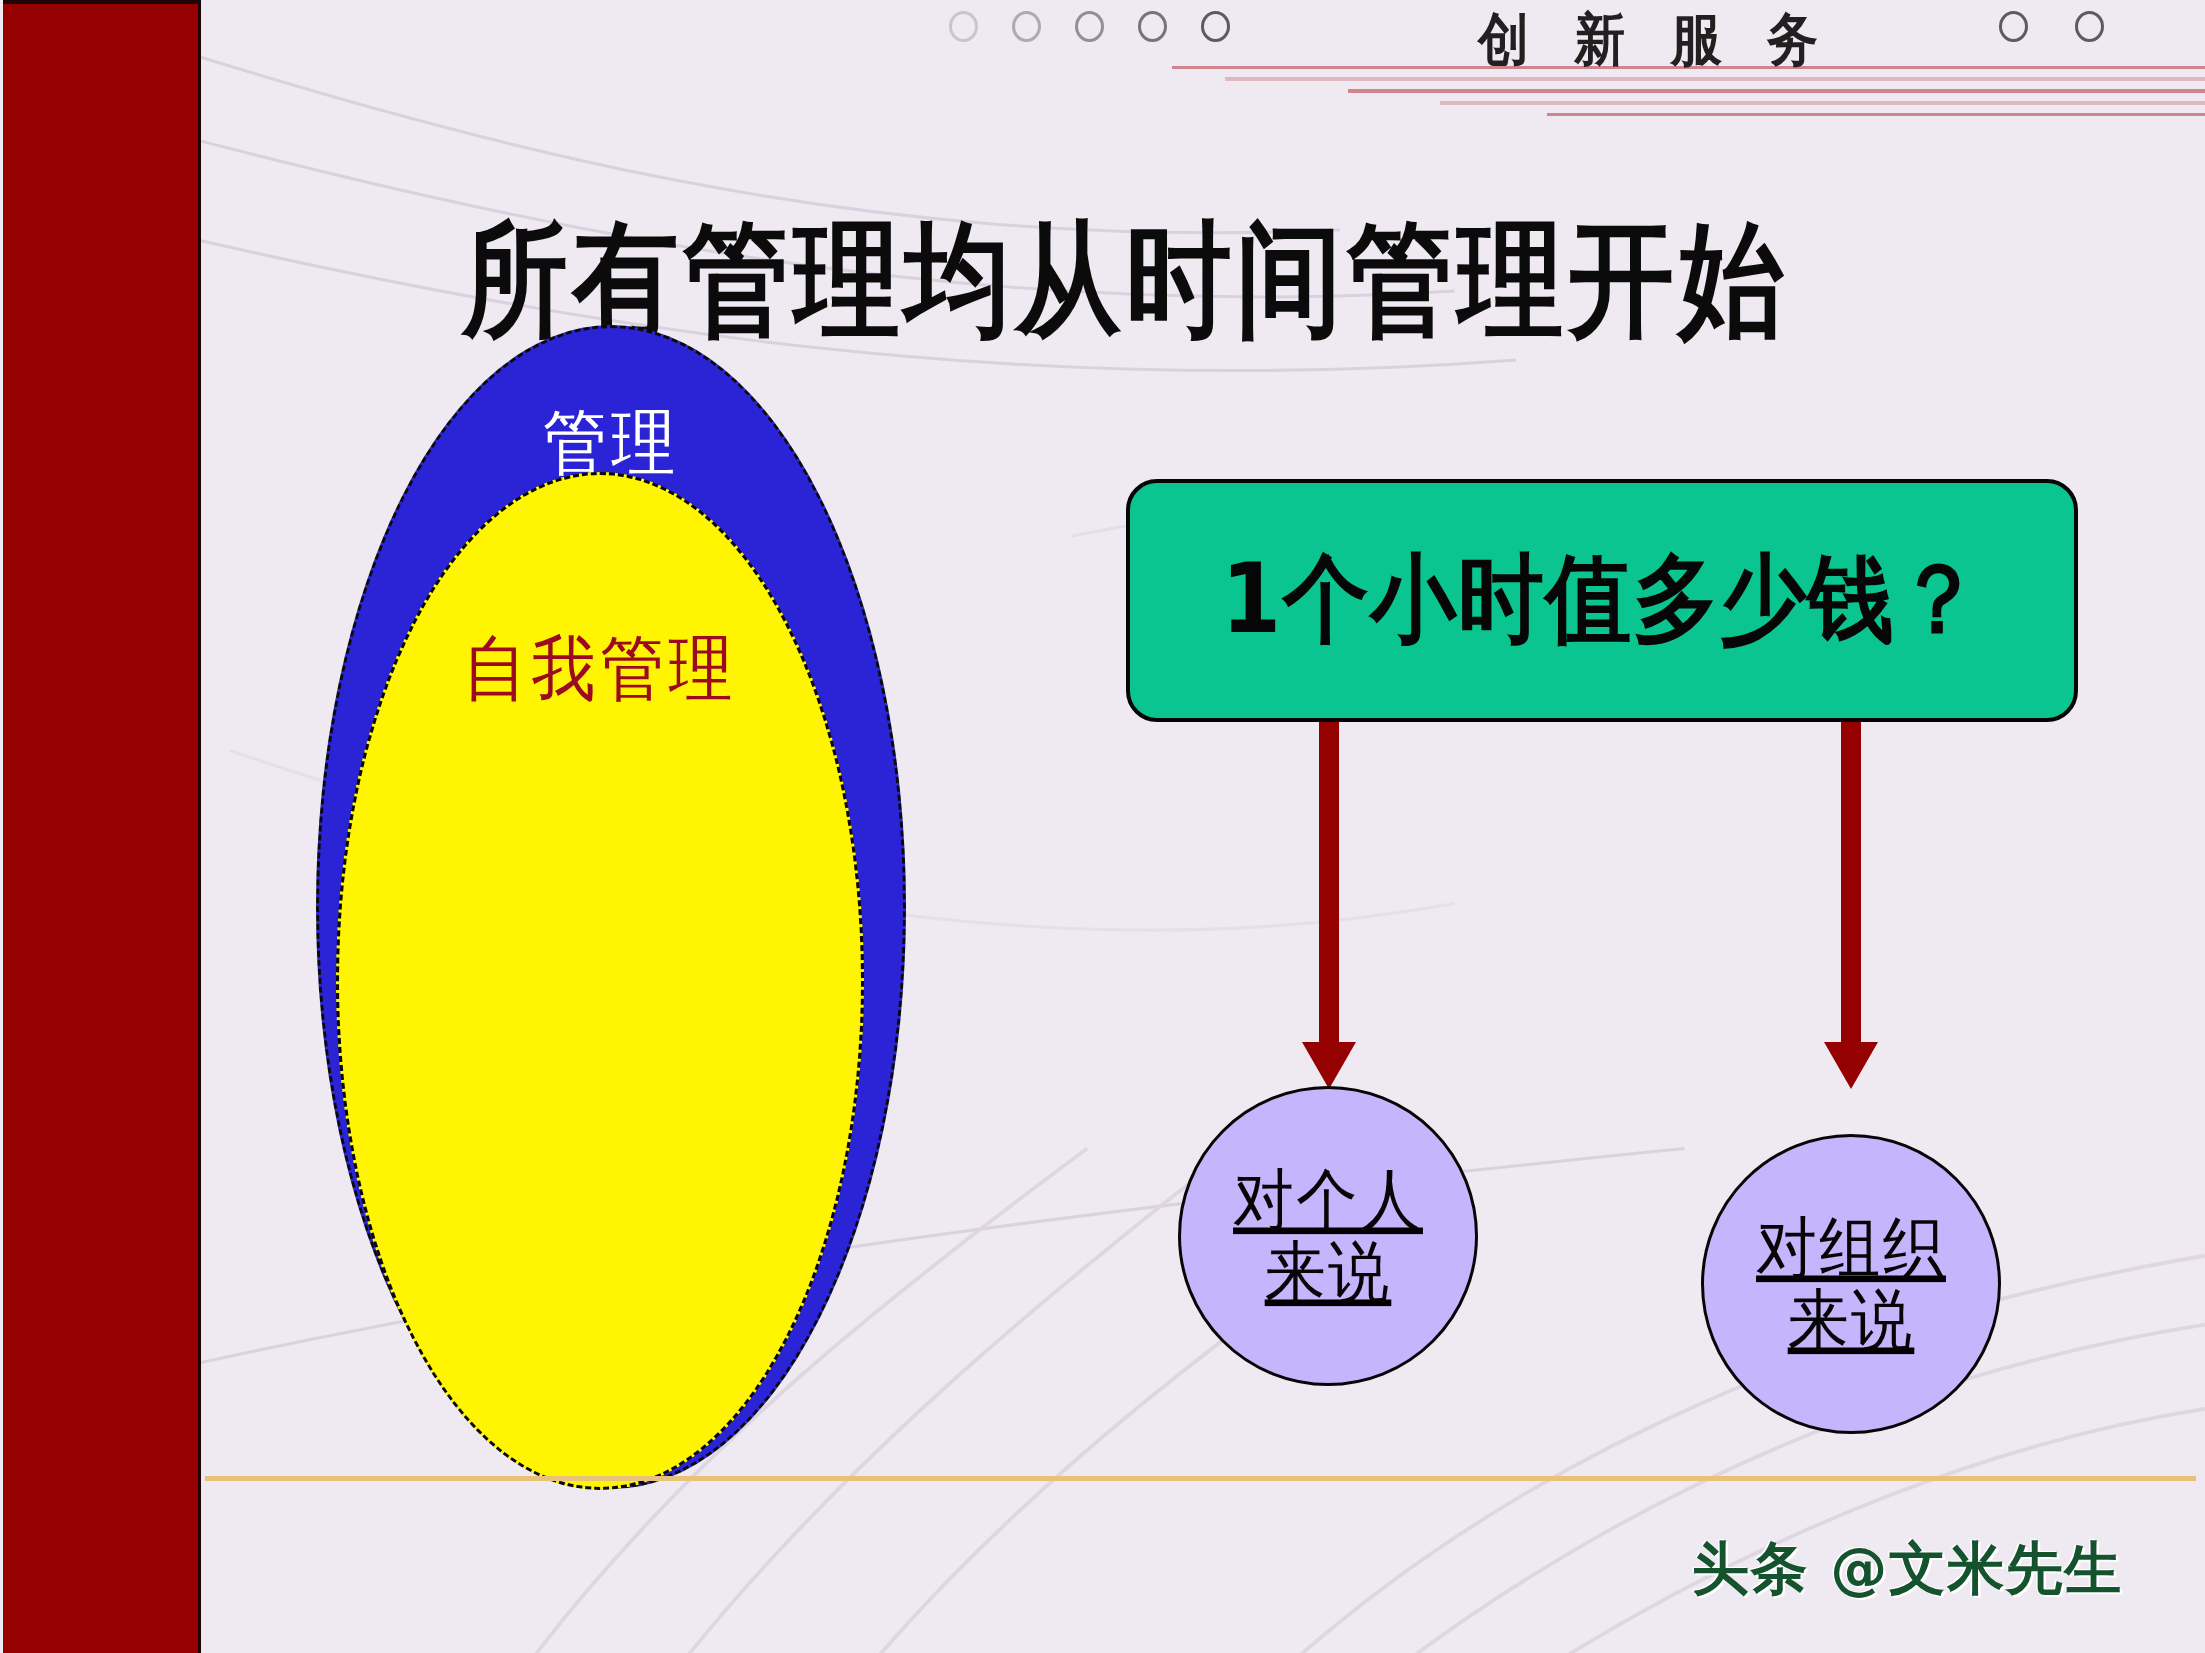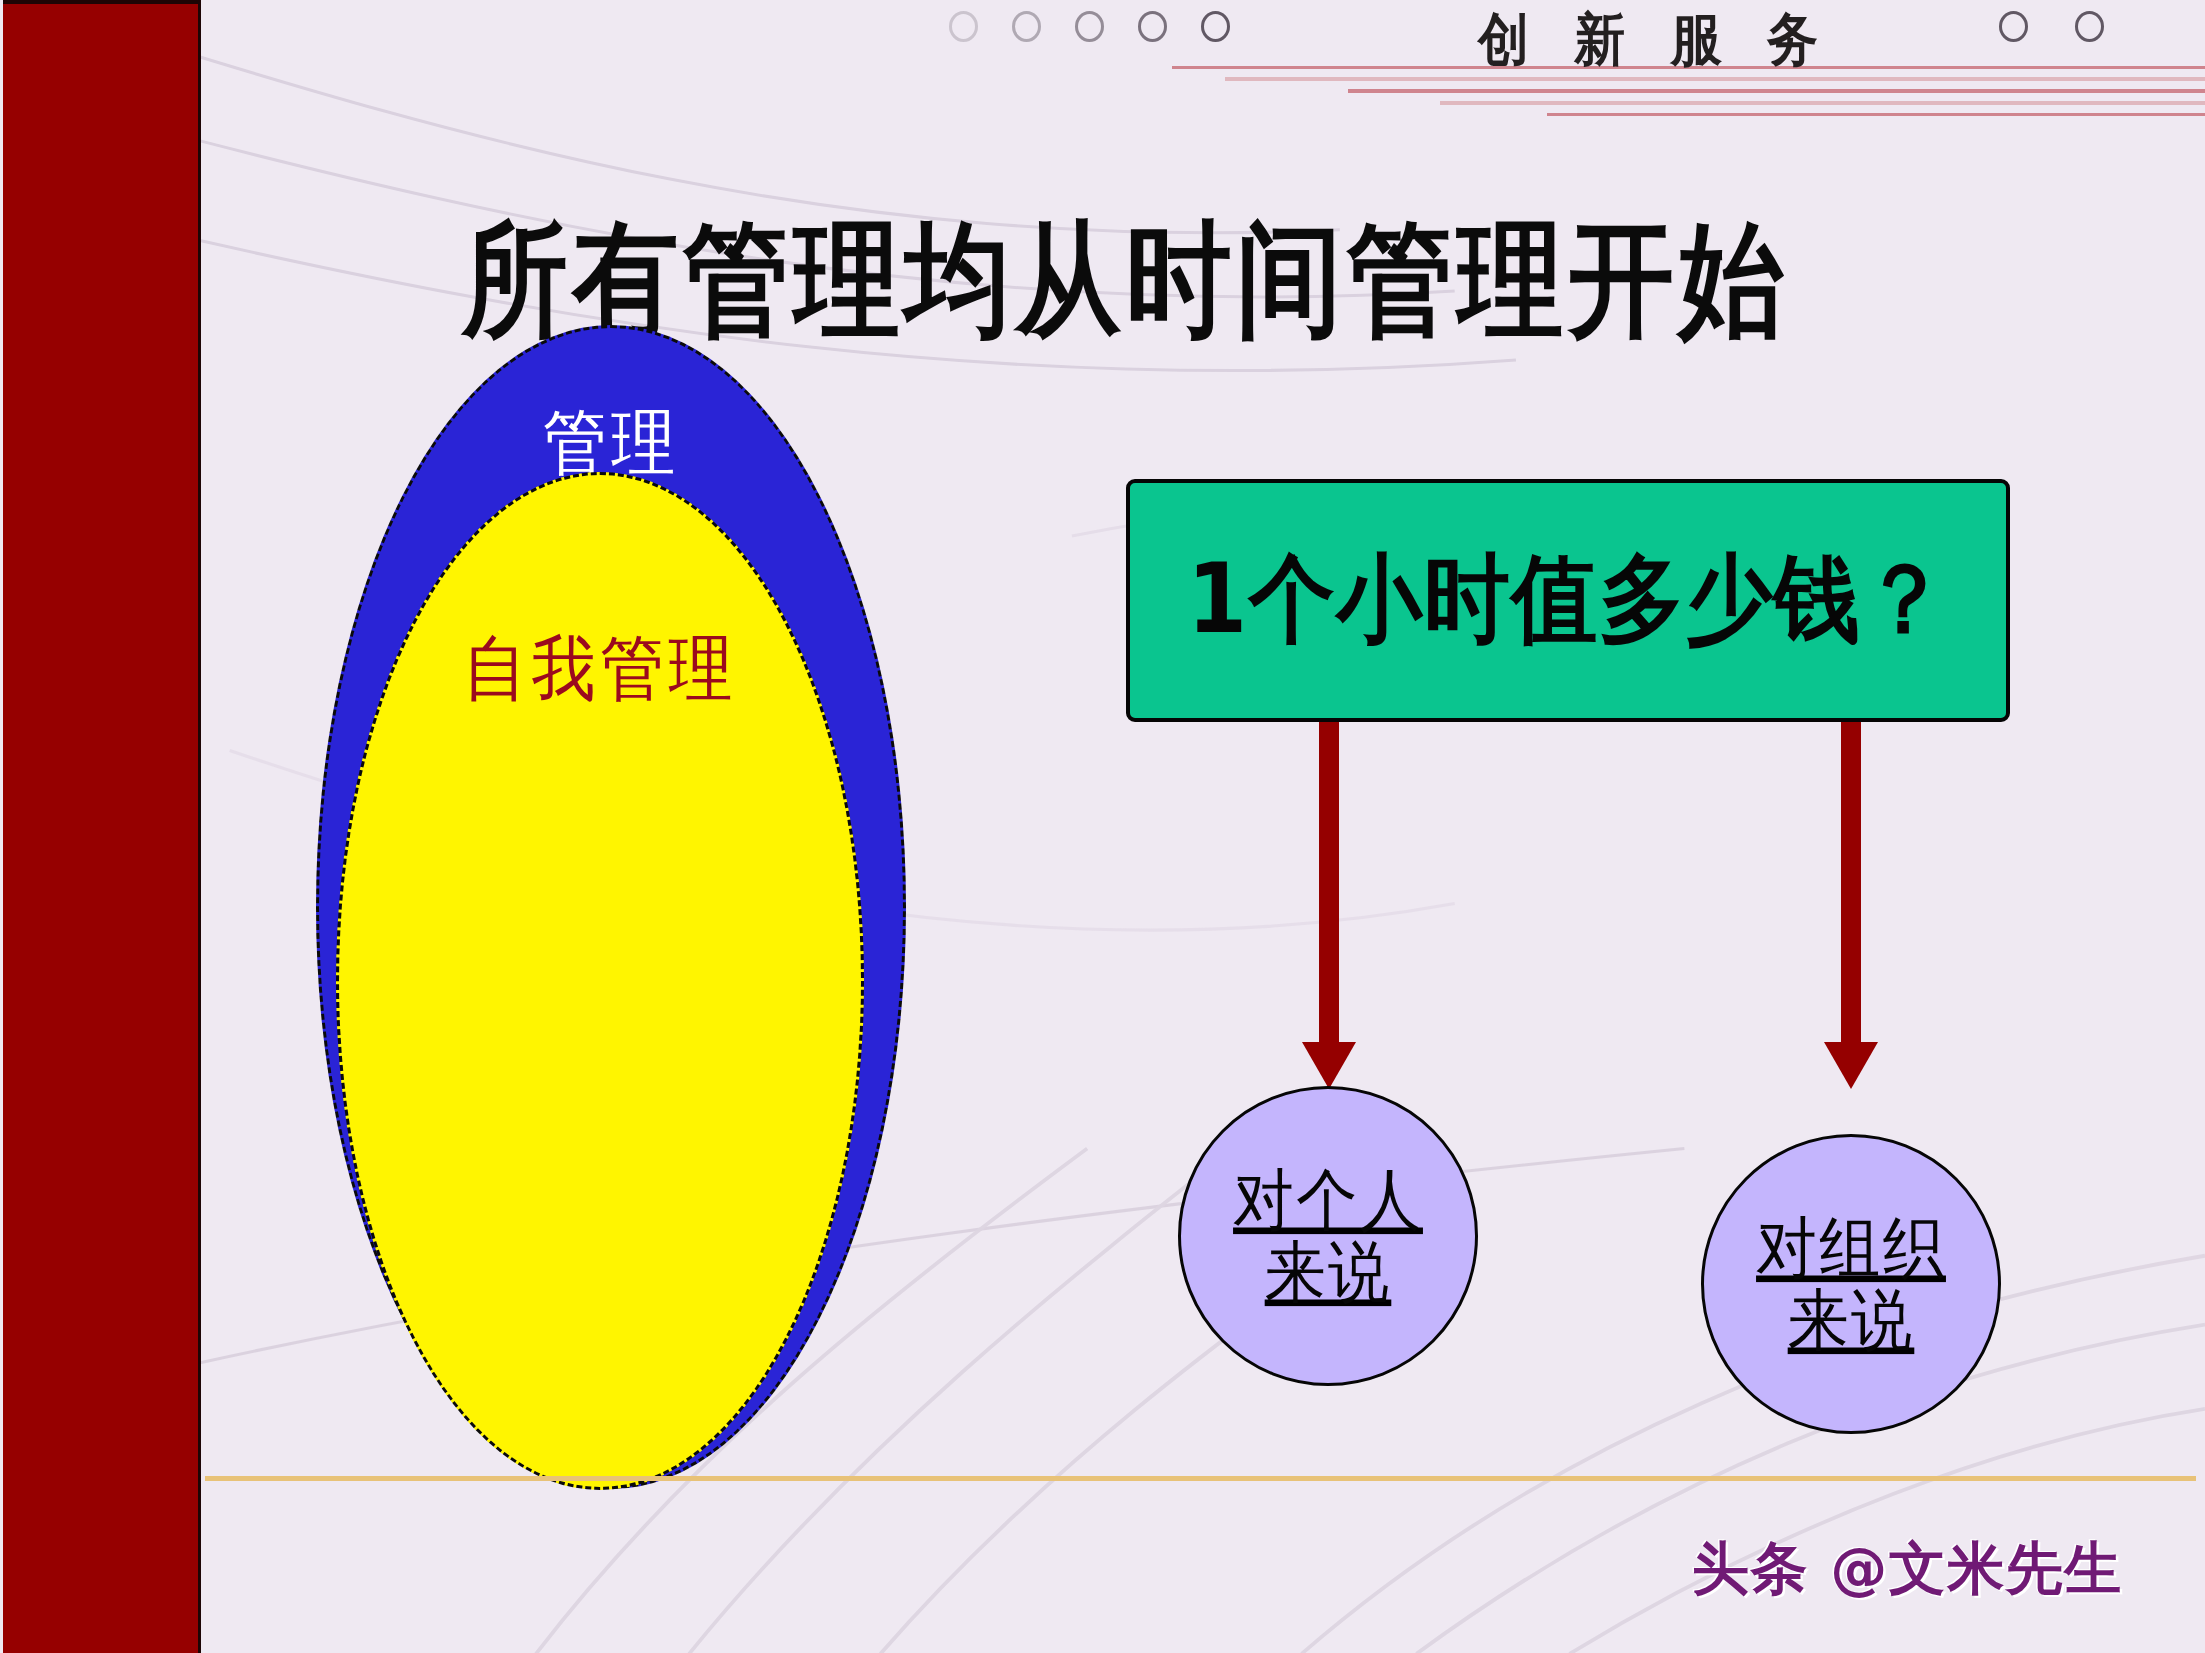--- a/index.html
+++ b/index.html
@@ -162,25 +162,25 @@
     top: 115px;
     font-size: 64px;
     color: #ffffff;
   }
 
   
   #question-box {
     position: absolute;
     left: 1126px;
     top: 479px;
-    width: 884px;
+    width: 952px;
     height: 243px;
     background: #0ac58f;
     border: 4.6px solid #050505;
-    border-radius: 9px;
+    border-radius: 31px;
     box-sizing: border-box;
     display: flex;
     align-items: center;
     justify-content: center;
   }
   #question-text {
     font-family: "DejaVu Sans", "Liberation Sans", sans-serif;
     font-size: 86px;
     font-weight: 700;
     color: #060606;
@@ -251,21 +251,21 @@
   }
 
   
   #watermark {
     position: absolute;
     left: 1692px;
     top: 1531px;
     font-family: "DejaVu Sans", "Liberation Sans", sans-serif;
     font-size: 57px;
     font-weight: 700;
-    color: #701a75;
+    color: #14532d;
     letter-spacing: 1.5px;
     white-space: nowrap;
     text-shadow: 2.3px 2.3px 0 #ffffff, -1.5px -1.5px 0 #ffffff;
   }
 </style>
 </head>
 <body>
 
 <div id="slide">
 

